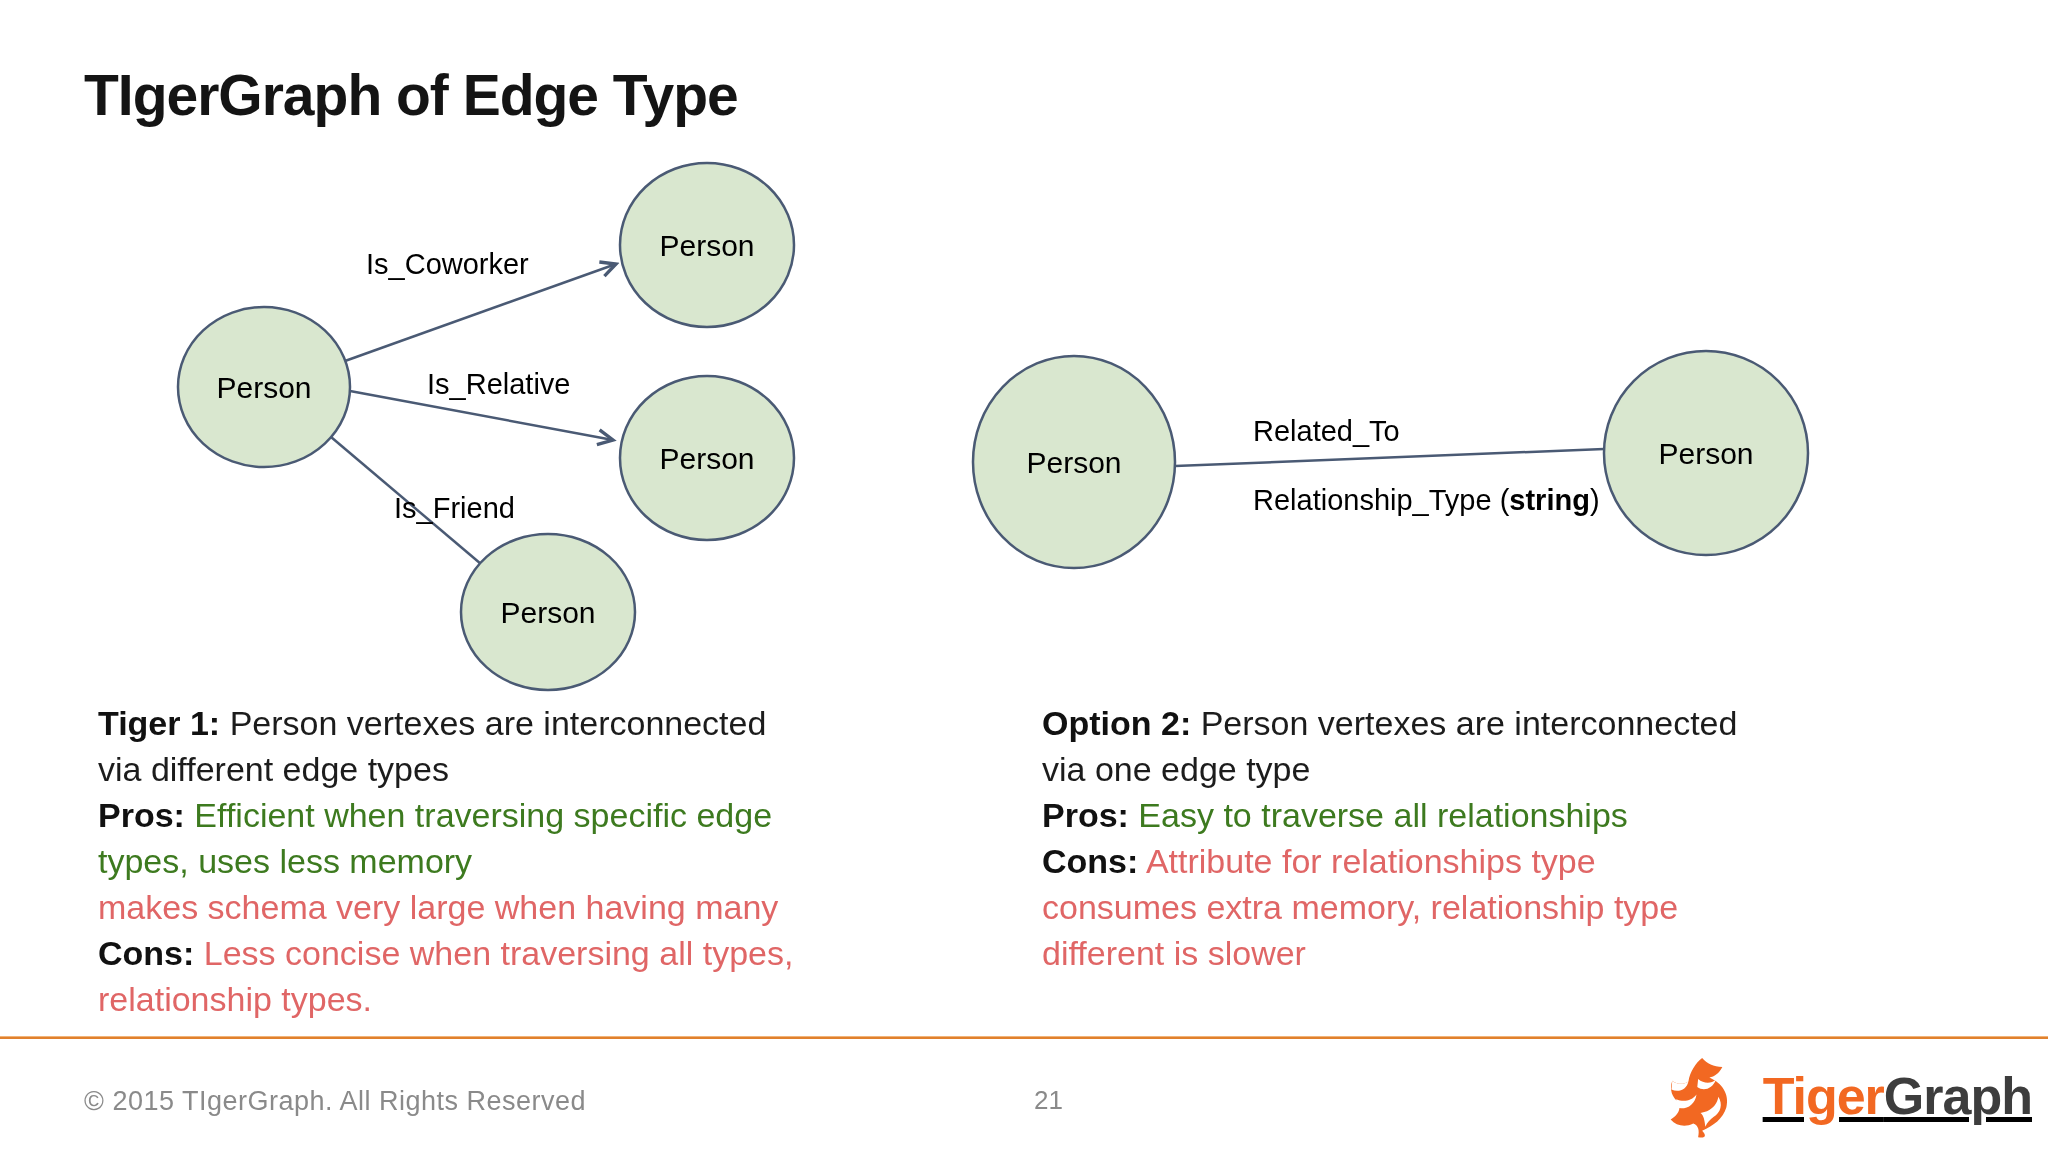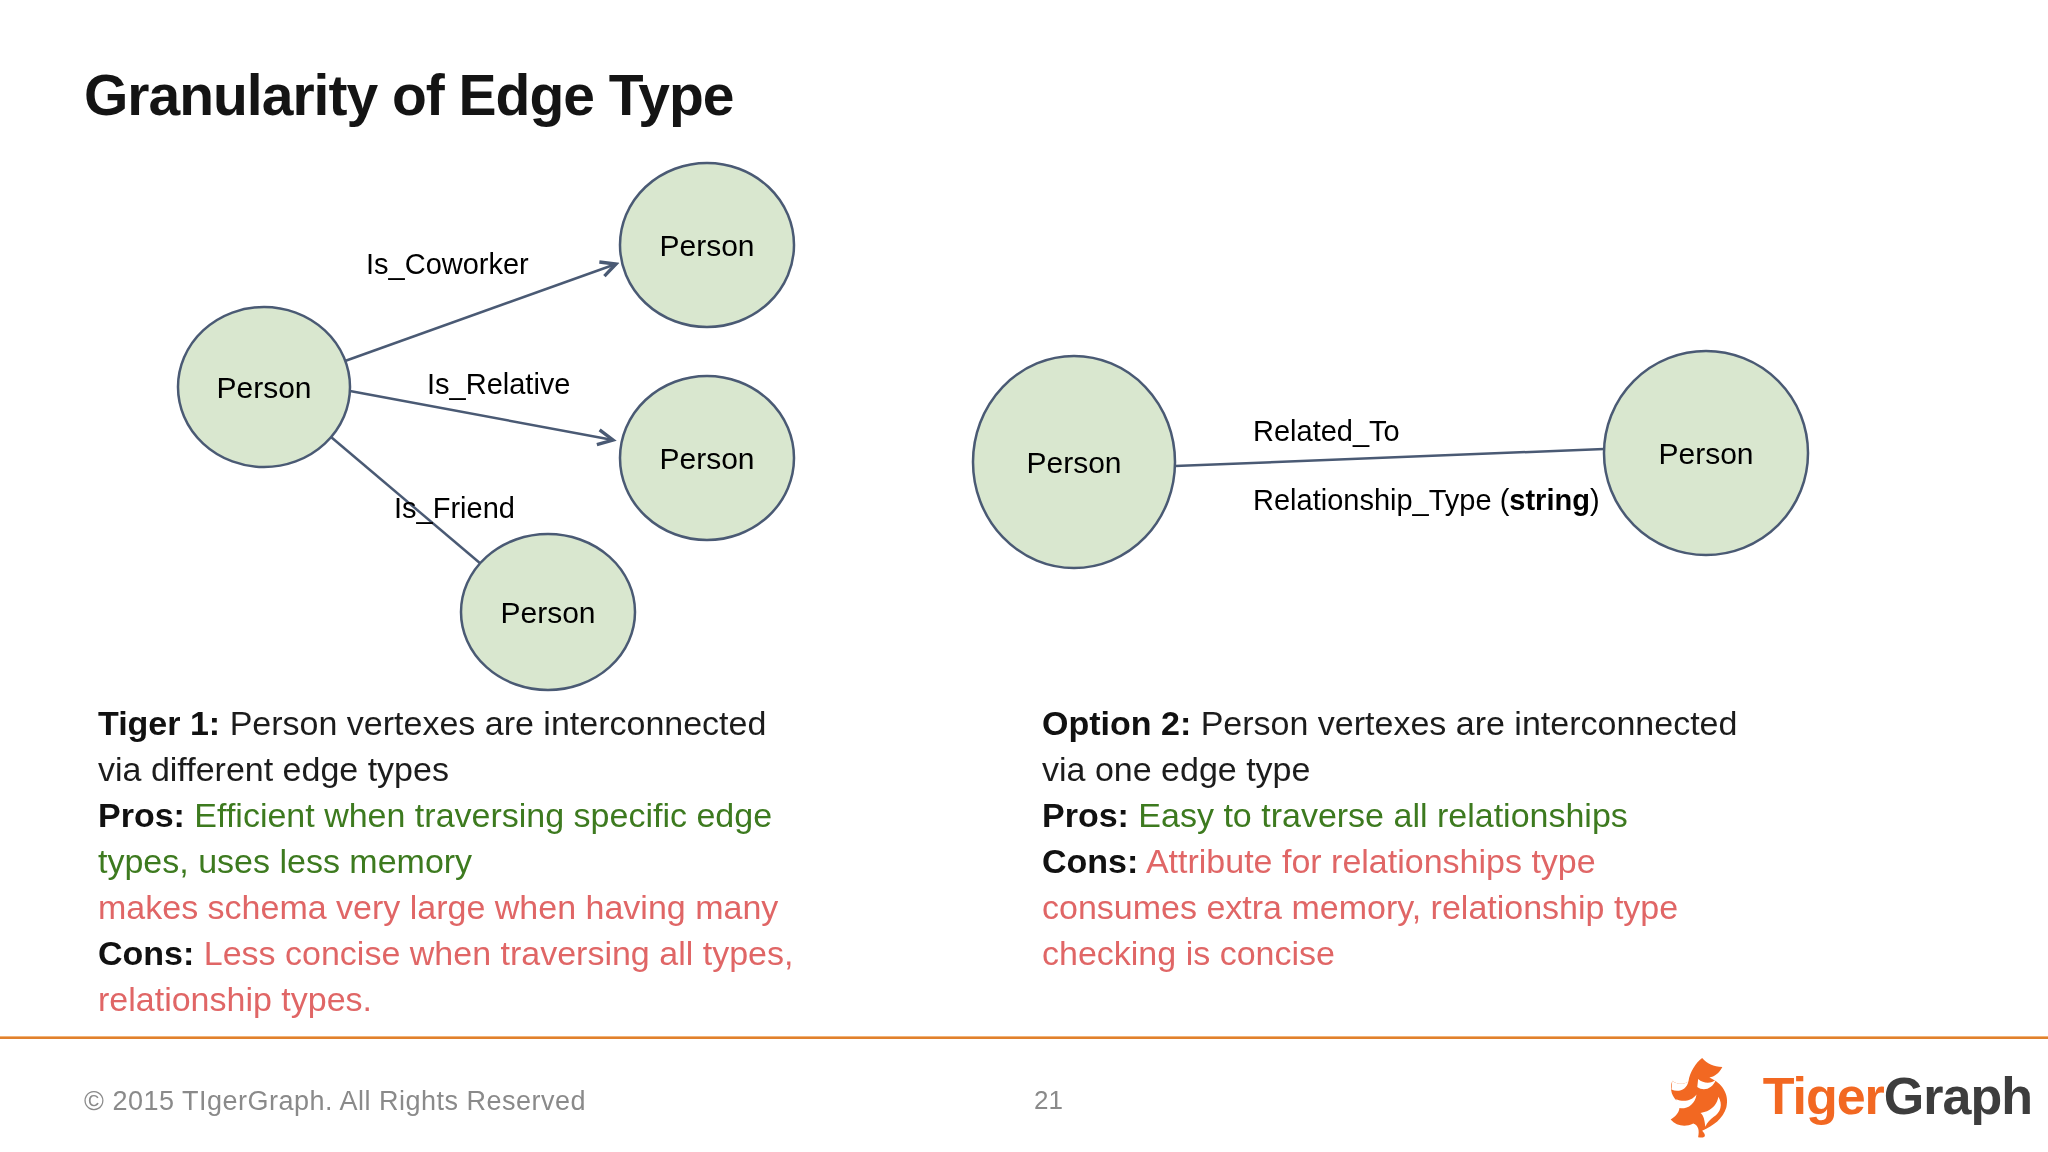--- a/index.html
+++ b/index.html
@@ -63,31 +63,31 @@
   .page-number{
     position:absolute;left:1034px;top:1085px;
     font-size:26px;color:var(--text-gray);text-align:right;
   }
   .logo{
     position:absolute;right:16px;top:1046px;height:100px;
     display:flex;align-items:center;gap:14px;
   }
   .logo-icon{width:84px;height:88px;}
   .logo-text{
-    font-size:52px;font-weight:bold;letter-spacing:-1px;white-space:pre;
+    font-size:52px;font-weight:bold;letter-spacing:-1px;white-space:pre;text-decoration:underline;
   }
   .logo-text .tiger{color:var(--brand-orange);}
   .logo-text .graph{color:var(--logo-gray);}
 </style>
 </head>
 <body>
 
 <div class="slide">
 
-  <h1 class="slide-title">Granularity of Edge Type</h1>
+  <h1 class="slide-title">TIgerGraph of Edge Type</h1>
 
   <svg class="diagram" style="left:90px;top:140px;" width="880" height="590" viewBox="90 140 880 590">
     <defs>
       <marker id="arrow" viewBox="0 0 12 12" refX="10" refY="6" markerWidth="9" markerHeight="9" orient="auto">
         <path d="M2,2 L10,6 L2,10" fill="none" stroke="#4a5a74" stroke-width="1.8"></path>
       </marker>
     </defs>
 
     <line class="edge" x1="345" y1="361" x2="616" y2="264" marker-end="url(#arrow)"></line>
     <line class="edge" x1="350" y1="391" x2="613" y2="440" marker-end="url(#arrow)"></line>
@@ -132,21 +132,21 @@
     <div class="line"><span class="b">Cons:</span><span class="r"> Less concise when traversing all types,</span></div>
     <div class="line"><span class="r">relationship types.</span></div>
   </div>
 
   <div class="option-block" id="option2">
     <div class="line"><span class="b">Option 2:</span><span> Person vertexes are interconnected</span></div>
     <div class="line"><span>via one edge type</span></div>
     <div class="line"><span class="b">Pros:</span><span class="g"> Easy to traverse all relationships</span></div>
     <div class="line"><span class="b">Cons:</span><span class="r"> Attribute for relationships type</span></div>
     <div class="line"><span class="r">consumes extra memory, relationship type</span></div>
-    <div class="line"><span class="r">checking is concise</span></div>
+    <div class="line"><span class="r">different is slower</span></div>
   </div>
 
   <div class="divider"></div>
 
   <div class="copyright">© 2015 TIgerGraph. All Rights Reserved</div>
 
   <div class="page-number">21</div>
 
   <div class="logo">
     <svg class="logo-icon" viewBox="0 0 104 106">

